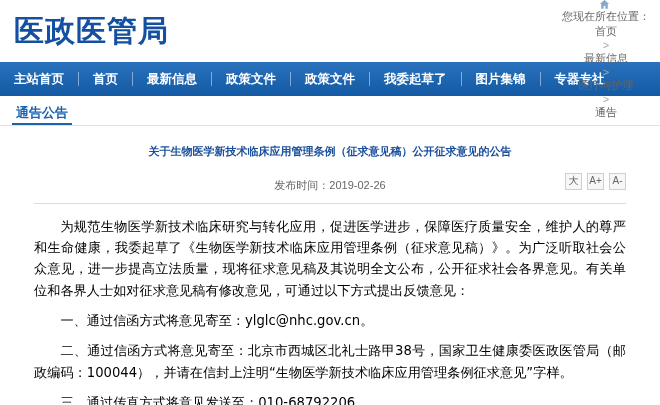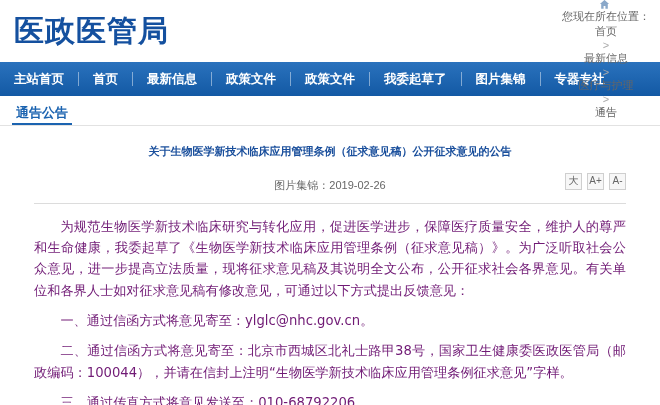--- a/index.html
+++ b/index.html
@@ -156,21 +156,21 @@
     box-sizing: border-box;
   }
   .divider {
     border-top: 1px solid #dcdcdc;
     margin: 6px 0 12px 0;
   }
   .body-text p {
     margin: 0 0 9px 0;
     font-size: 13.2px;
     line-height: 1.62;
-    color: #701a75;
+    color: #000000;
     text-align: justify;
     text-indent: 2em;
     font-family: "DejaVu Sans", "Liberation Sans", sans-serif;
   }
 </style>
 </head>
 <body>
 
 <div class="page">
 
@@ -212,21 +212,21 @@
       <span class="crumb-link">医疗与护理</span>
       <span class="crumb-sep">&gt;</span>
       <span class="crumb-link">通告</span>
     </div>
   </div>
 
   <div class="article">
     <div class="article-title">关于生物医学新技术临床应用管理条例（征求意见稿）公开征求意见的公告</div>
 
     <div class="meta-row">
-      <span class="pub-date">图片集锦：</span><span class="pub-date">2019-02-26</span>
+      <span class="pub-date">发布时间：</span><span class="pub-date">2019-02-26</span>
       <div class="font-tools">
         <div class="font-btn">大</div>
         <div class="font-btn">A+</div>
         <div class="font-btn">A-</div>
       </div>
     </div>
 
     <div class="divider"></div>
 
     <div class="body-text">

